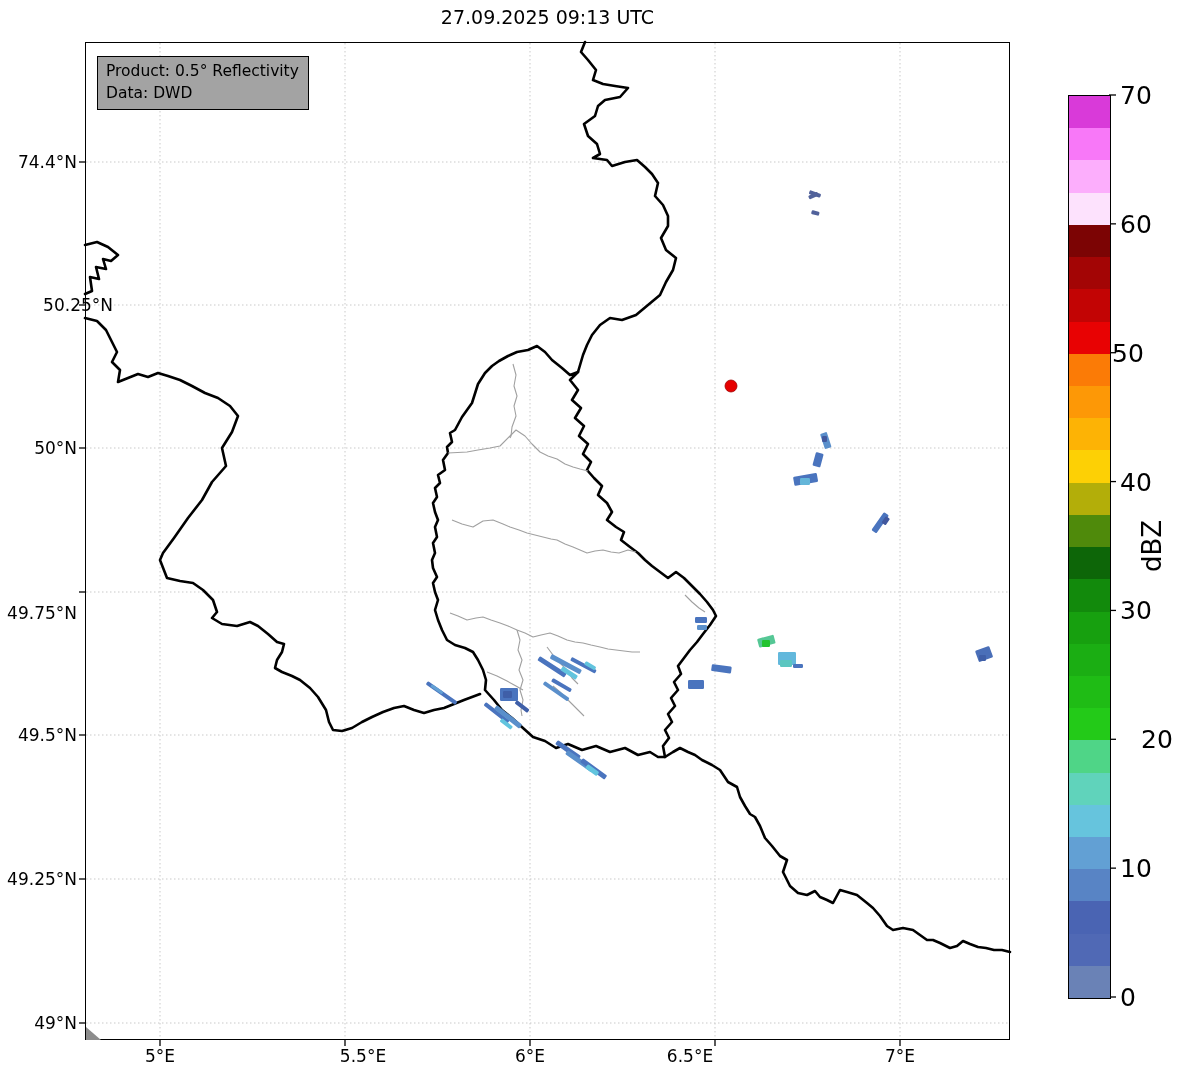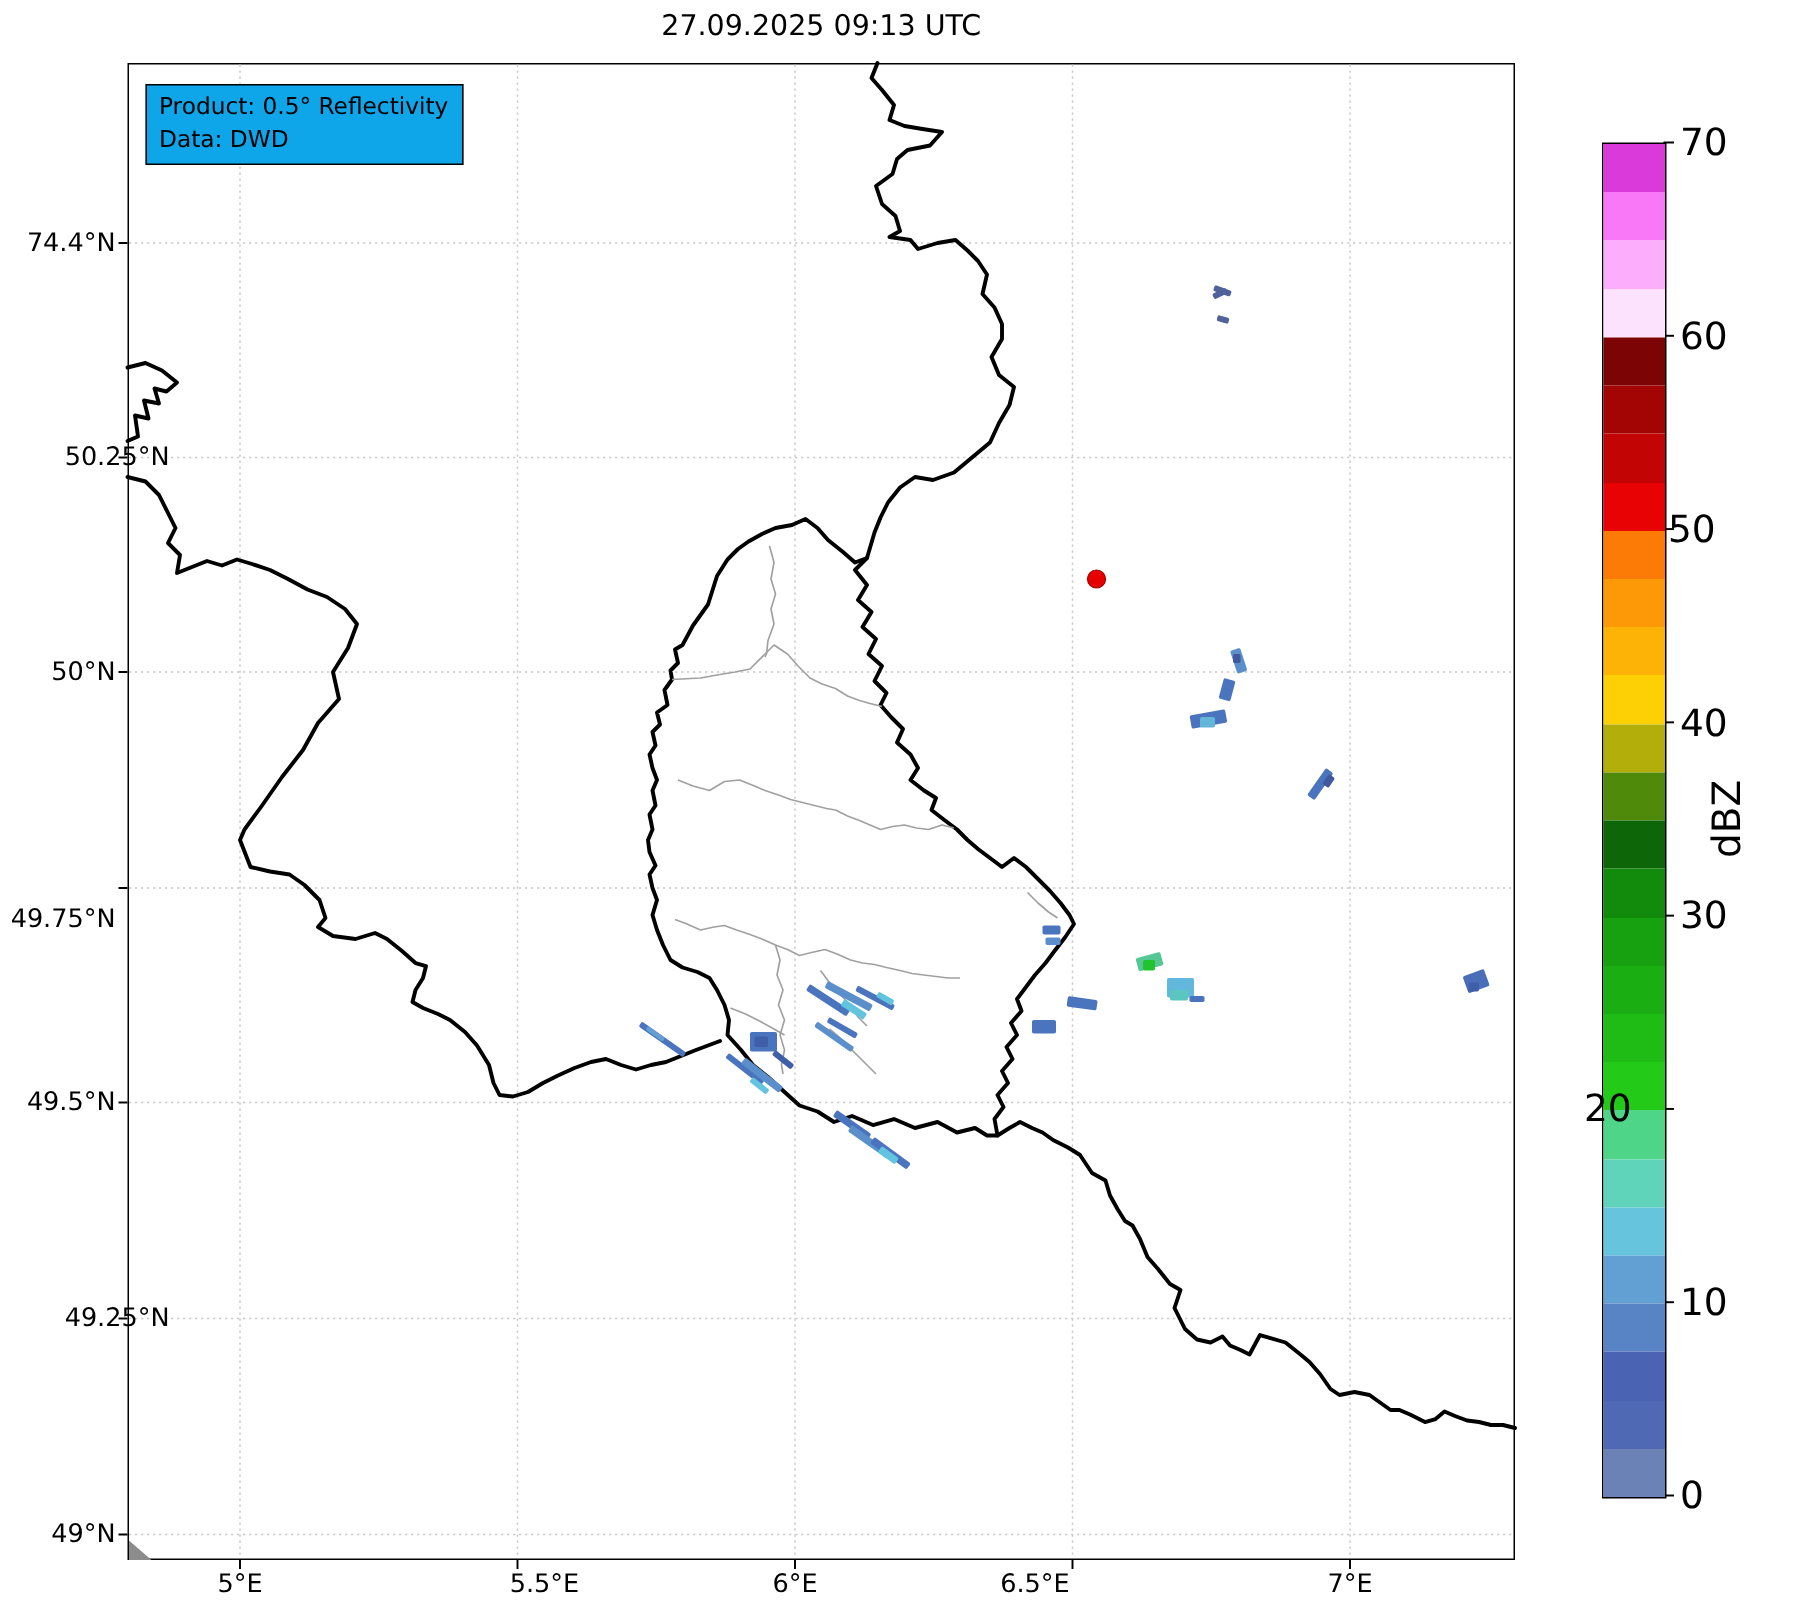--- a/index.html
+++ b/index.html
@@ -1,20 +1,20 @@
 <!DOCTYPE html>
 <html><head>
 <meta charset="utf-8">
 <style>
   html,body{margin:0;padding:0;background:#ffffff;}
   body{width:1202px;height:1081px;position:relative;font-family:"DejaVu Sans","Liberation Sans",sans-serif;color:#000;}
   .title{position:absolute;left:85px;top:6px;width:925px;text-align:center;font-size:19px;}
   .axes{position:absolute;left:85px;top:42px;width:925px;height:998px;border:1.8px solid #000;box-sizing:border-box;background:#fff;}
   #map-svg{position:absolute;left:0;top:0;width:1202px;height:1081px;}
-  .infobox{position:absolute;left:97px;top:56px;background:#0ea5e9;border:1.2px solid #000;padding:4px 9px 5px 8px;font-size:15.5px;line-height:1.4;}
+  .infobox{position:absolute;left:97px;top:56px;background:#a3a3a3;border:1.2px solid #000;padding:4px 9px 5px 8px;font-size:15.5px;line-height:1.4;}
   .ylab{position:absolute;left:0;width:77px;text-align:right;font-size:17px;transform:translateY(-50%);}
   .xlab{position:absolute;top:1046px;font-size:17px;transform:translateX(-50%);}
   .cbar{position:absolute;left:1068px;top:95px;width:41px;height:902px;border:1.3px solid #000;box-sizing:content-box;display:flex;flex-direction:column;}
   .cbar .seg{flex:1 1 0;}
   .cblab{position:absolute;font-size:25px;transform:translateY(-50%);}
   .cbtitle{position:absolute;left:1152px;top:546px;font-size:26px;transform:translate(-50%,-50%) rotate(-90deg);white-space:nowrap;}
 </style>
 </head>
 <body>
 
@@ -173,22 +173,22 @@
 <div class="xlab" style="left: 160px;">5°E</div>
 <div class="xlab" style="left: 363px;">5.5°E</div>
 <div class="xlab" style="left: 530px;">6°E</div>
 <div class="xlab" style="left: 690px;">6.5°E</div>
 <div class="xlab" style="left: 900px;">7°E</div>
 <div class="ylab" style="top: 162px;">74.4°N</div>
 <div class="ylab" style="top: 305px; padding-left: 36px;">50.25°N</div>
 <div class="ylab" style="top: 448px;">50°N</div>
 <div class="ylab" style="top: 613px;">49.75°N</div>
 <div class="ylab" style="top: 735px;">49.5°N</div>
-<div class="ylab" style="top: 879px; padding-left: 36px;">49.25°N</div>
+<div class="ylab" style="top: 879px;">49.25°N</div>
 <div class="ylab" style="top: 1023px;">49°N</div>
 <div class="cblab" style="left: 1120px; top: 95px;">70</div>
 <div class="cblab" style="left: 1120px; top: 223.857px;">60</div>
 <div class="cblab" style="left: 1088px; top: 352.714px; margin-left: 24px;">50</div>
 <div class="cblab" style="left: 1120px; top: 481.571px;">40</div>
 <div class="cblab" style="left: 1120px; top: 610.429px;">30</div>
-<div class="cblab" style="left: 1056px; top: 739.286px;">20</div>
+<div class="cblab" style="left: 1141px; top: 739.286px;">20</div>
 <div class="cblab" style="left: 1120px; top: 868.143px;">10</div>
 <div class="cblab" style="left: 1120px; top: 997px;">0</div>
 
 </body></html>

